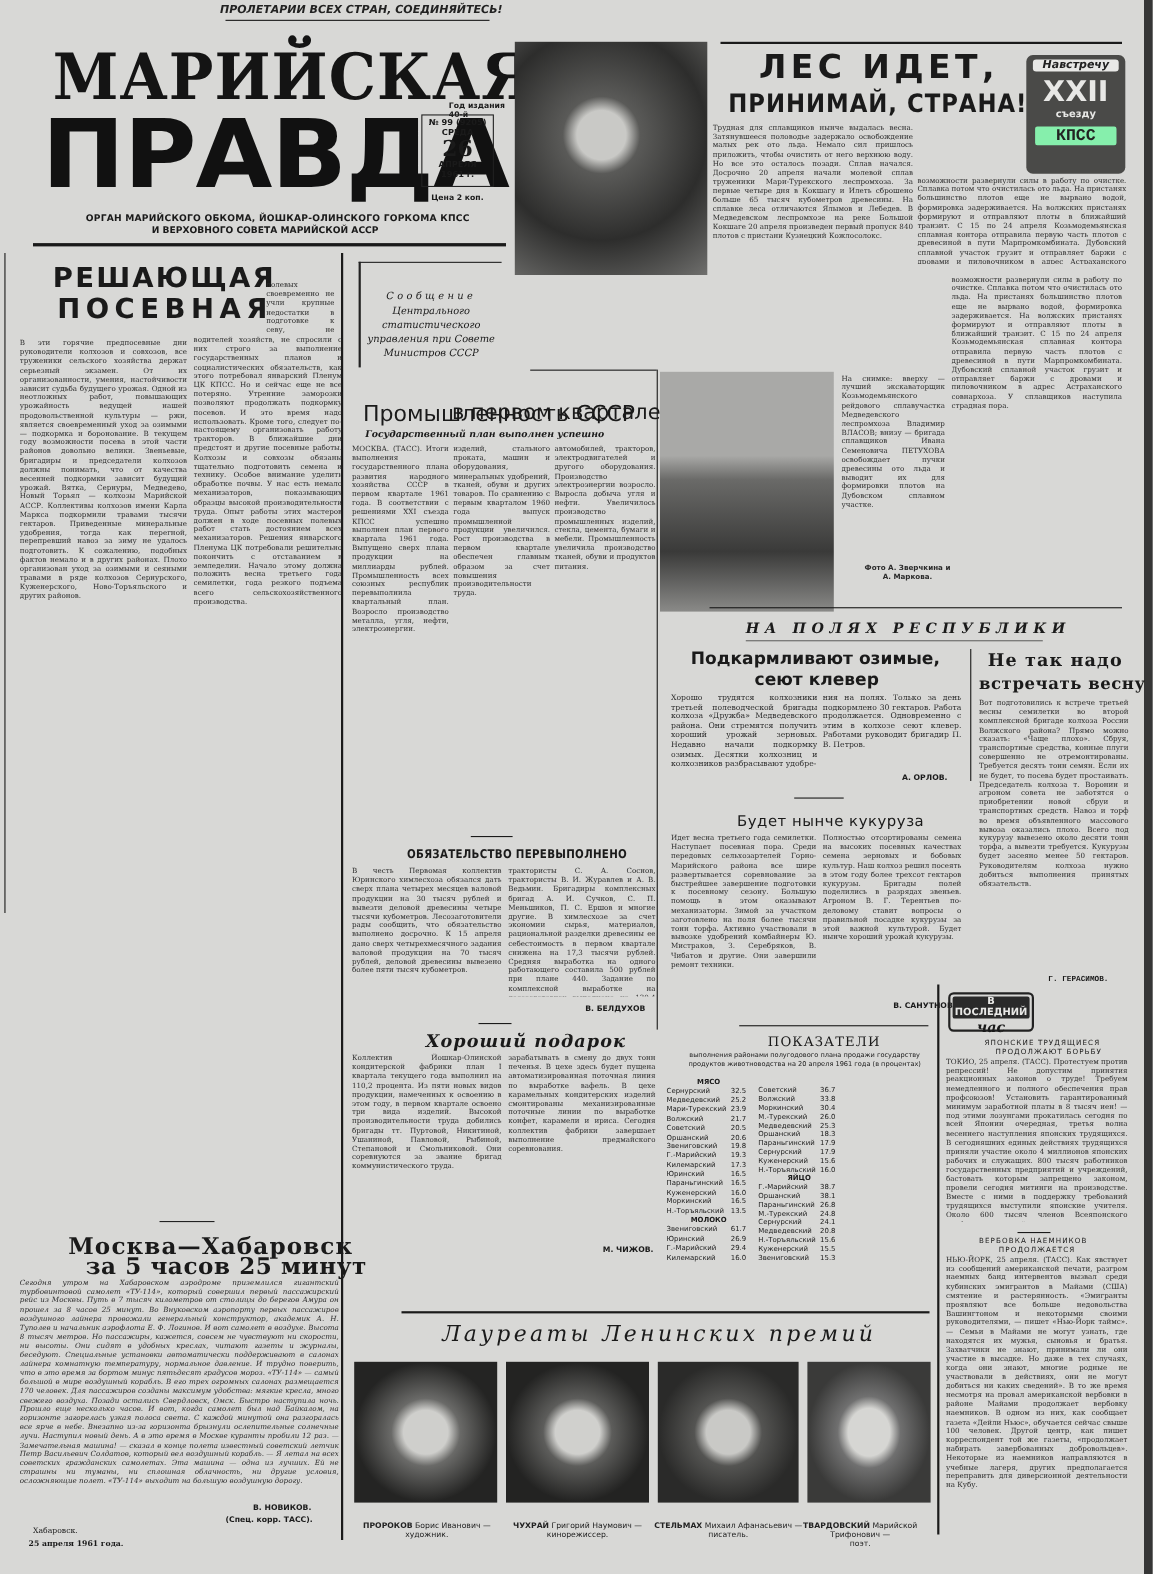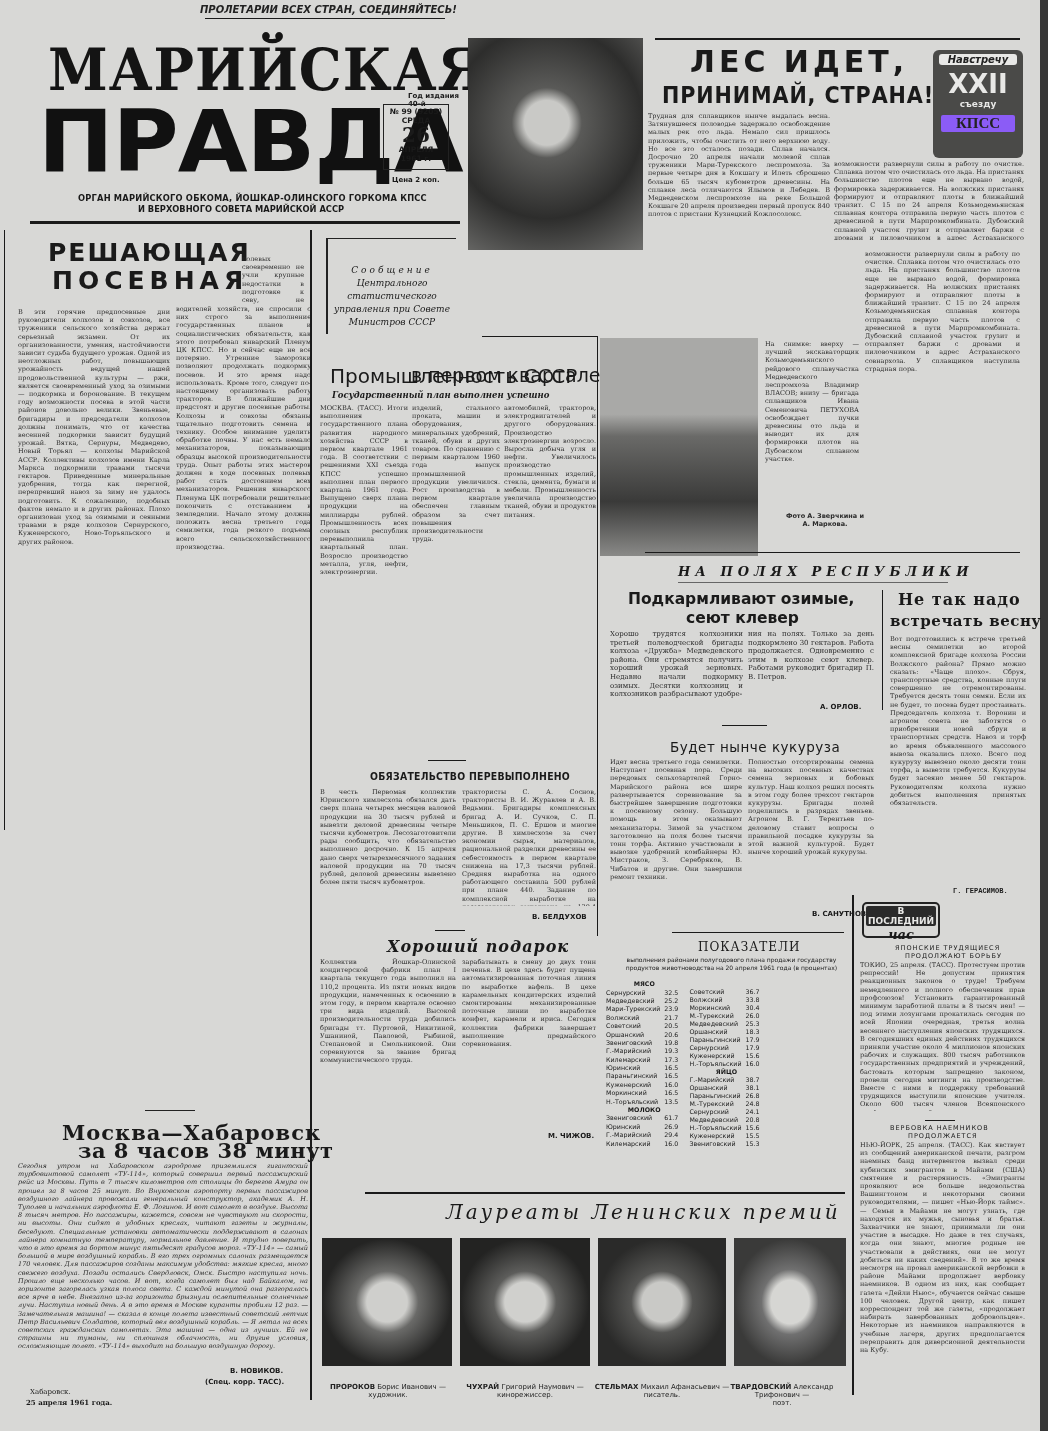--- a/index.html
+++ b/index.html
@@ -42,41 +42,41 @@
 <div class="photo" style="left:468px;top:38px;width:175px;height:212px;background:radial-gradient(circle at 45% 40%,#c9c9c6 0 14%,#5a5a58 22%,#2d2d2c 60%,#6f6f6d);"></div>
 
 <div class="rule" style="left:655px;top:38px;width:365px;height:2px;"></div>
 <div class="abs hd-sans" style="left:690px;top:46px;font-size:30px;letter-spacing:4px;line-height:32px;">ЛЕС ИДЕТ,</div>
 <div class="abs hd-sans" style="left:662px;top:82px;font-size:23px;letter-spacing:1px;line-height:26px;transform:scaleX(0.9);transform-origin:left;">ПРИНИМАЙ, СТРАНА!</div>
 
 <div class="abs" style="left:933px;top:50px;width:90px;height:108px;background:#4a4a48;border-radius:6px;text-align:center;color:#e8e8e6;font-family:'DejaVu Sans',sans-serif;font-weight:bold;">
   <div style="font-style:italic;font-size:10px;margin-top:4px;background:#e8e8e6;color:#222;margin-left:6px;margin-right:6px;border-radius:3px;">Навстречу</div>
   <div style="font-size:26px;line-height:30px;margin-top:4px;">XXII</div>
   <div style="font-size:9px;">съезду</div>
-  <div style="font-family:Liberation Serif, serif;font-size:15px;background:#8b5cf6;color:#222;margin:6px 8px 0;border-radius:2px;">КПСС</div>
+  <div style="font-family:Liberation Mono, monospace;font-size:15px;background:#86efac;color:#222;margin:6px 8px 0;border-radius:2px;">КПСС</div>
 </div>
 
 <div class="abs txt" style="left:648px;top:112px;width:182px;height:125px;">Трудная для сплавщиков нынче выдалась весна. Затянувшееся половодье задержало освобождение малых рек ото льда. Немало сил пришлось приложить, чтобы очистить от него верхнюю воду. Но все это осталось позади. Сплав начался. Досрочно 20 апреля начали молевой сплав труженики Мари-Турекского леспромхоза. За первые четыре дня в Кокшагу и Илеть сброшено больше 65 тысяч кубометров древесины. На сплавке леса отличаются Ялымов и Лебедев. В Медведевском леспромхозе на реке Большой Кокшаге 20 апреля произведен первый пропуск 840 плотов с пристани Кузнецкий Кожлосолокс.</div>
 <div class="abs txt" style="left:834px;top:160px;width:190px;height:80px;">возможности развернули силы в работу по очистке. Сплавка потом что очистилась ото льда. На пристанях большинство плотов еще не вырвано водой, формировка задерживается. На волжских пристанях формируют и отправляют плоты в ближайший транзит. С 15 по 24 апреля Козьмодемьянская сплавная контора отправила первую часть плотов с древесиной в пути Марпромкомбината. Дубовский сплавной участок грузит и отправляет баржи с дровами и пиловочником в адрес Астраханского совнархоза. У сплавщиков наступила страдная пора.</div>
 
 <div class="photo" style="left:600px;top:338px;width:158px;height:218px;background:linear-gradient(180deg,#a9a9a7 0 35%,#6a6a68 45%,#3a3a39 75%,#8a8a88);"></div>
 <div class="abs txt" style="left:765px;top:340px;width:94px;height:150px;font-size:6.5px;">На снимке: вверху — лучший экскаваторщик Козьмодемьянского рейдового сплавучастка Медведевского леспромхоза Владимир ВЛАСОВ; внизу — бригада сплавщиков Ивана Семеновича ПЕТУХОВА освобождает пучки древесины ото льда и выводит их для формировки плотов на Дубовском сплавном участке.</div>
 <div class="abs txt" style="left:785px;top:512px;width:80px;height:24px;text-align:center;font-family:'DejaVu Sans',sans-serif;font-weight:bold;">Фото А. Зверчкина и А. Маркова.</div>
 <div class="abs txt" style="left:865px;top:250px;width:155px;height:300px;">возможности развернули силы в работу по очистке. Сплавка потом что очистилась ото льда. На пристанях большинство плотов еще не вырвано водой, формировка задерживается. На волжских пристанях формируют и отправляют плоты в ближайший транзит. С 15 по 24 апреля Козьмодемьянская сплавная контора отправила первую часть плотов с древесиной в пути Марпромкомбината. Дубовский сплавной участок грузит и отправляет баржи с дровами и пиловочником в адрес Астраханского совнархоза. У сплавщиков наступила страдная пора.</div>
 
 <div class="rule" style="left:4px;top:230px;width:1px;height:600px;"></div>
 <div class="abs hd-sans" style="left:48px;top:238px;font-size:25px;letter-spacing:2px;">РЕШАЮЩАЯ</div>
 <div class="abs hd-sans" style="left:52px;top:266px;font-size:25px;letter-spacing:5px;">ПОСЕВНАЯ</div>
 <div class="abs txt" style="left:242px;top:255px;width:62px;height:50px;">полевых своевременно не учли крупные недостатки в подготовке к севу, не направили внимания руководителей хозяйств.</div>
 <div class="abs txt" style="left:18px;top:308px;width:152px;height:748px;">В эти горячие предпосевные дни руководители колхозов и совхозов, все труженики сельского хозяйства держат серьезный экзамен. От их организованности, умения, настойчивости зависит судьба будущего урожая. Одной из неотложных работ, повышающих урожайность ведущей нашей продовольственной культуры — ржи, является своевременный уход за озимыми — подкормка и боронование. В текущем году возможности посева в этой части районов довольно велики. Звеньевые, бригадиры и председатели колхозов должны понимать, что от качества весенней подкормки зависит будущий урожай. Вятка, Сернуры, Медведево, Новый Торьял — колхозы Марийской АССР. Коллективы колхозов имени Карла Маркса подкормили травами тысячи гектаров. Приведенные минеральные удобрения, тогда как перегной, перепревший навоз за зиму не удалось подготовить. К сожалению, подобных фактов немало и в других районах. Плохо организован уход за озимыми и сеяными травами в ряде колхозов Сернурского, Куженерского, Ново-Торъяльского и других районов.</div>
 <div class="abs txt" style="left:176px;top:305px;width:135px;height:750px;">водителей хозяйств, не спросили с них строго за выполнение государственных планов и социалистических обязательств, как этого потребовал январский Пленум ЦК КПСС. Но и сейчас еще не все потеряно. Утренние заморозки позволяют продолжать подкормку посевов. И это время надо использовать. Кроме того, следует по-настоящему организовать работу тракторов. В ближайшие дни предстоят и другие посевные работы. Колхозы и совхозы обязаны тщательно подготовить семена и технику. Особое внимание уделить обработке почвы. У нас есть немало механизаторов, показывающих образцы высокой производительности труда. Опыт работы этих мастеров должен в ходе посевных полевых работ стать достоянием всех механизаторов. Решения январского Пленума ЦК потребовали решительно покончить с отставанием в земледелии. Начало этому должна положить весна третьего года семилетки, года резкого подъема всего сельскохозяйственного производства.</div>
 
 <div class="abs" style="left:145px;top:1110px;width:50px;height:1px;background:#222;"></div>
 <div class="abs" style="left:62px;top:1120px;font-family:'DejaVu Serif',serif;font-weight:bold;font-size:21px;letter-spacing:1px;">Москва—Хабаровск</div>
-<div class="abs" style="left:78px;top:1138px;font-family:'DejaVu Serif',serif;font-weight:bold;font-size:21px;letter-spacing:0.5px;">за 8 часов 38 минут</div>
+<div class="abs" style="left:78px;top:1138px;font-family:'DejaVu Serif',serif;font-weight:bold;font-size:21px;letter-spacing:0.5px;">за 5 часов 25 минут</div>
 <div class="abs txt ital" style="left:18px;top:1162px;width:290px;height:202px;">Сегодня утром на Хабаровском аэродроме приземлился гигантский турбовинтовой самолет «ТУ-114», который совершил первый пассажирский рейс из Москвы. Путь в 7 тысяч километров от столицы до берегов Амура он прошел за 8 часов 25 минут. Во Внуковском аэропорту первых пассажиров воздушного лайнера провожали генеральный конструктор, академик А. Н. Туполев и начальник аэрофлота Е. Ф. Логинов. И вот самолет в воздухе. Высота 8 тысяч метров. Но пассажиры, кажется, совсем не чувствуют ни скорости, ни высоты. Они сидят в удобных креслах, читают газеты и журналы, беседуют. Специальные установки автоматически поддерживают в салонах лайнера комнатную температуру, нормальное давление. И трудно поверить, что в это время за бортом минус пятьдесят градусов мороз. «ТУ-114» — самый большой в мире воздушный корабль. В его трех огромных салонах размещается 170 человек. Для пассажиров созданы максимум удобства: мягкие кресла, много свежего воздуха. Позади остались Свердловск, Омск. Быстро наступила ночь. Прошло еще несколько часов. И вот, когда самолет был над Байкалом, на горизонте загорелась узкая полоса света. С каждой минутой она разгоралась все ярче в небе. Внезапно из-за горизонта брызнули ослепительные солнечные лучи. Наступил новый день. А в это время в Москве куранты пробили 12 раз. — Замечательная машина! — сказал в конце полета известный советский летчик Петр Васильевич Солдатов, который вел воздушный корабль. — Я летал на всех советских гражданских самолетах. Эта машина — одна из лучших. Ей не страшны ни туманы, ни сплошная облачность, ни другие условия, осложняющие полет. «ТУ-114» выходит на большую воздушную дорогу.</div>
 <div class="abs" style="left:230px;top:1367px;font-family:'DejaVu Sans',sans-serif;font-weight:bold;font-size:7px;">В. НОВИКОВ.</div>
 <div class="abs" style="left:205px;top:1378px;font-family:'DejaVu Sans',sans-serif;font-weight:bold;font-size:7px;">(Спец. корр. ТАСС).</div>
 <div class="abs" style="left:30px;top:1388px;font-family:'DejaVu Serif',serif;font-size:7px;">Хабаровск.</div>
 <div class="abs" style="left:26px;top:1398px;font-family:'DejaVu Serif',serif;font-size:7px;font-weight:bold;">25 апреля 1961 года.</div>
 <div class="rule" style="left:310px;top:230px;width:1.5px;height:1170px;"></div>
 
 <div class="abs" style="left:326px;top:238px;width:130px;height:96px;border-left:2px solid #222;border-top:1px solid #222;text-align:center;font-family:'DejaVu Serif',serif;font-style:italic;font-size:9px;line-height:13px;padding-top:25px;">
   <div style="letter-spacing:3px;">Сообщение</div>
   <div>Центрального</div>
@@ -310,21 +310,21 @@
     <tr>
           <td>Звениговский</td>
           <td class="v">15.3</td>
         </tr>
   </tbody>
     </table>
 </div>
 <div class="abs" style="left:850px;top:980px;width:0;overflow:visible;"></div>
 
 <div class="rule" style="left:365px;top:1192px;width:480px;height:2px;"></div>
-<div class="abs" style="left:402px;top:1200px;font-family:'DejaVu Serif',serif;font-style:italic;font-size:20px;letter-spacing:3px;margin-left:44px;">Лауреаты Ленинских премий</div>
+<div class="abs" style="left:402px;top:1200px;font-family:'DejaVu Serif',serif;font-style:italic;font-size:20px;letter-spacing:3px;">Лауреаты Ленинских премий</div>
 <div class="photo" style="left:322px;top:1238px;width:130px;height:128px;background:radial-gradient(ellipse at 50% 50%,#cfcfcc 0 22%,#6a6a68 34%,#242423 70%);"></div>
 <div class="photo" style="left:460px;top:1238px;width:130px;height:128px;background:radial-gradient(ellipse at 50% 50%,#d0d0cd 0 22%,#5d5d5b 34%,#232322 70%);"></div>
 <div class="photo" style="left:598px;top:1238px;width:128px;height:128px;background:radial-gradient(ellipse at 50% 50%,#c9c9c6 0 22%,#545452 34%,#2a2a29 70%);"></div>
 <div class="photo" style="left:734px;top:1238px;width:112px;height:128px;background:radial-gradient(ellipse at 50% 50%,#d6d6d3 0 24%,#707070 36%,#3a3a39 70%);"></div>
 
 <div class="abs caption" style="left:318px;top:1383px;width:140px;">
   <span class="bold">ПРОРОКОВ</span>
   <span>Борис Иванович —</span><br>
   <span>художник.</span>
 </div>
@@ -333,15 +333,15 @@
   <span>Григорий Наумович —</span><br>
   <span>кинорежиссер.</span>
 </div>
 <div class="abs caption" style="left:592px;top:1383px;width:140px;">
   <span class="bold">СТЕЛЬМАХ</span>
   <span>Михаил Афанасьевич —</span><br>
   <span>писатель.</span>
 </div>
 <div class="abs caption" style="left:712px;top:1383px;width:140px;">
   <span class="bold">ТВАРДОВСКИЙ</span>
-  <span>Александр Трифонович —</span><br>
+  <span>Марийской Трифонович —</span><br>
   <span>поэт.</span>
 </div>
 
 </body></html>

